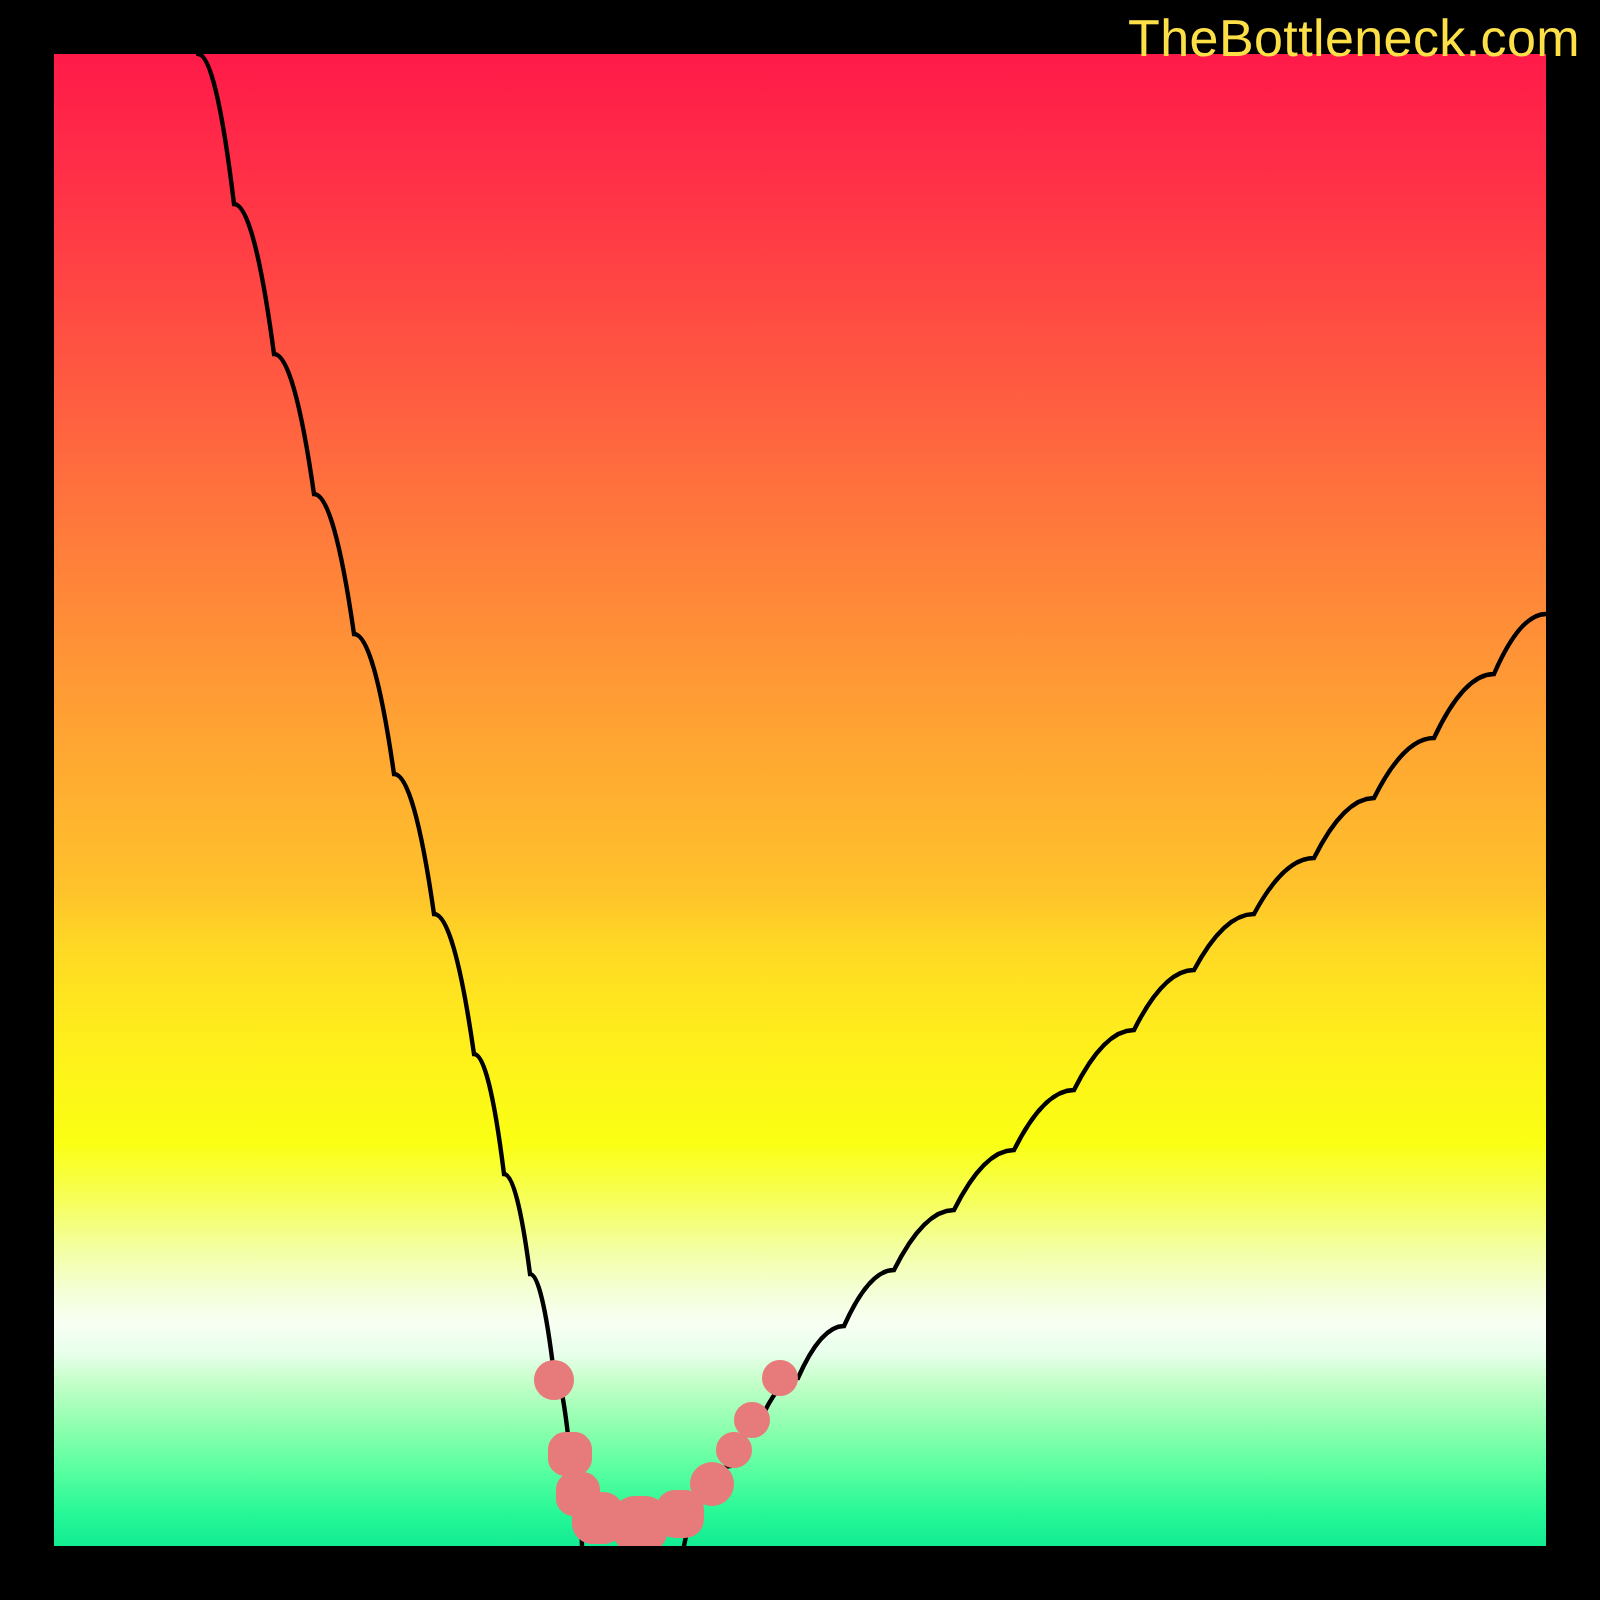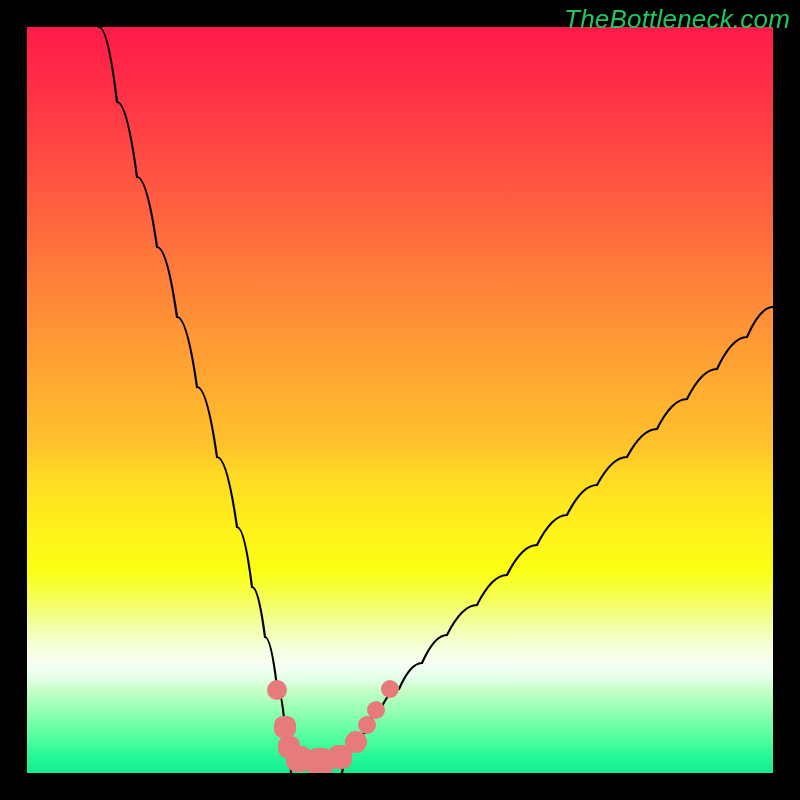--- a/index.html
+++ b/index.html
@@ -38,25 +38,24 @@
       #8effaf 92%,
       #57ffa0 95%,
       #24f796 98%,
       #13ec92 100%
     );
   }
   .watermark {
     position: absolute;
     top: 4px;
     right: 10px;
-    color: #22c55e;
+    color: #fde047;
     font-size: 26px;
     font-weight: 400;
     letter-spacing: 0.2px;
-    font-style: italic;
   }
   svg.curves {
     position: absolute;
     left: 0;
     top: 0;
     width: 746px;
     height: 746px;
   }
   .curve-path {
     fill: none;

